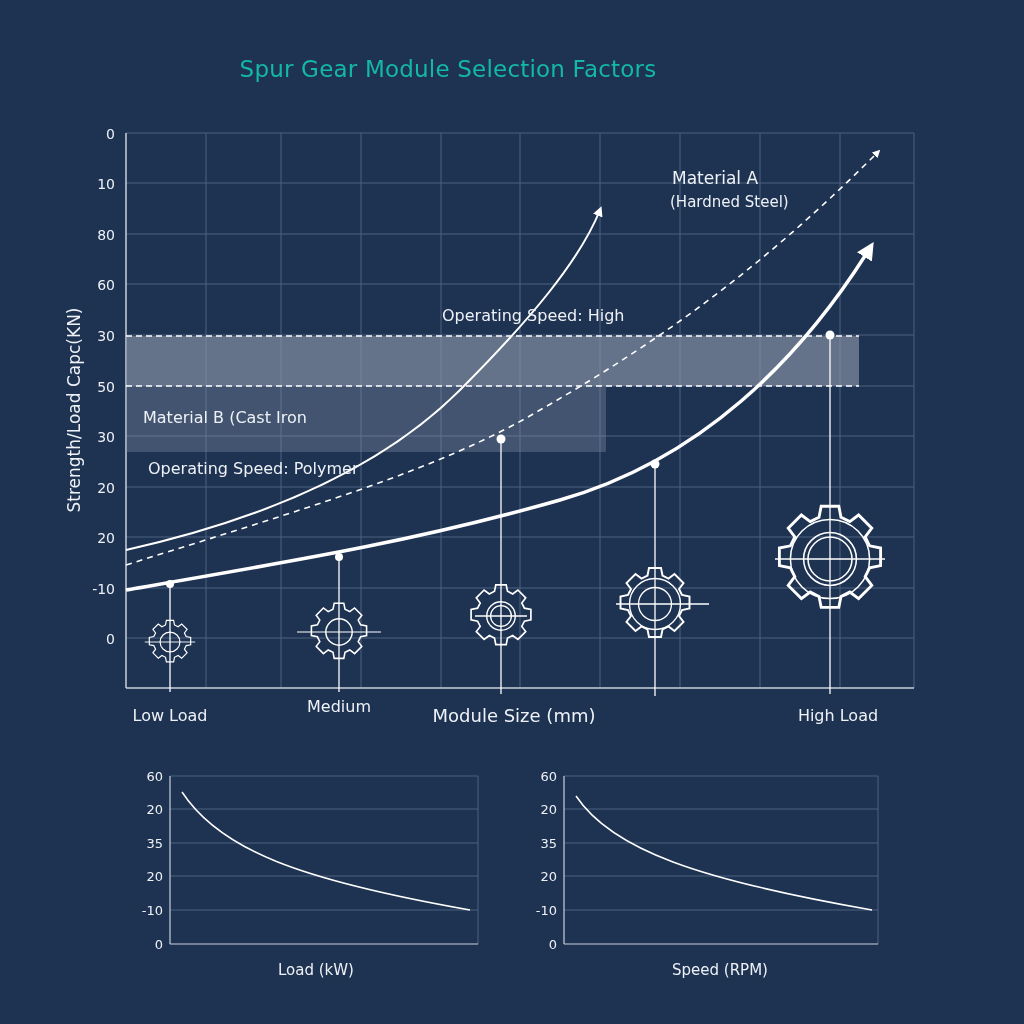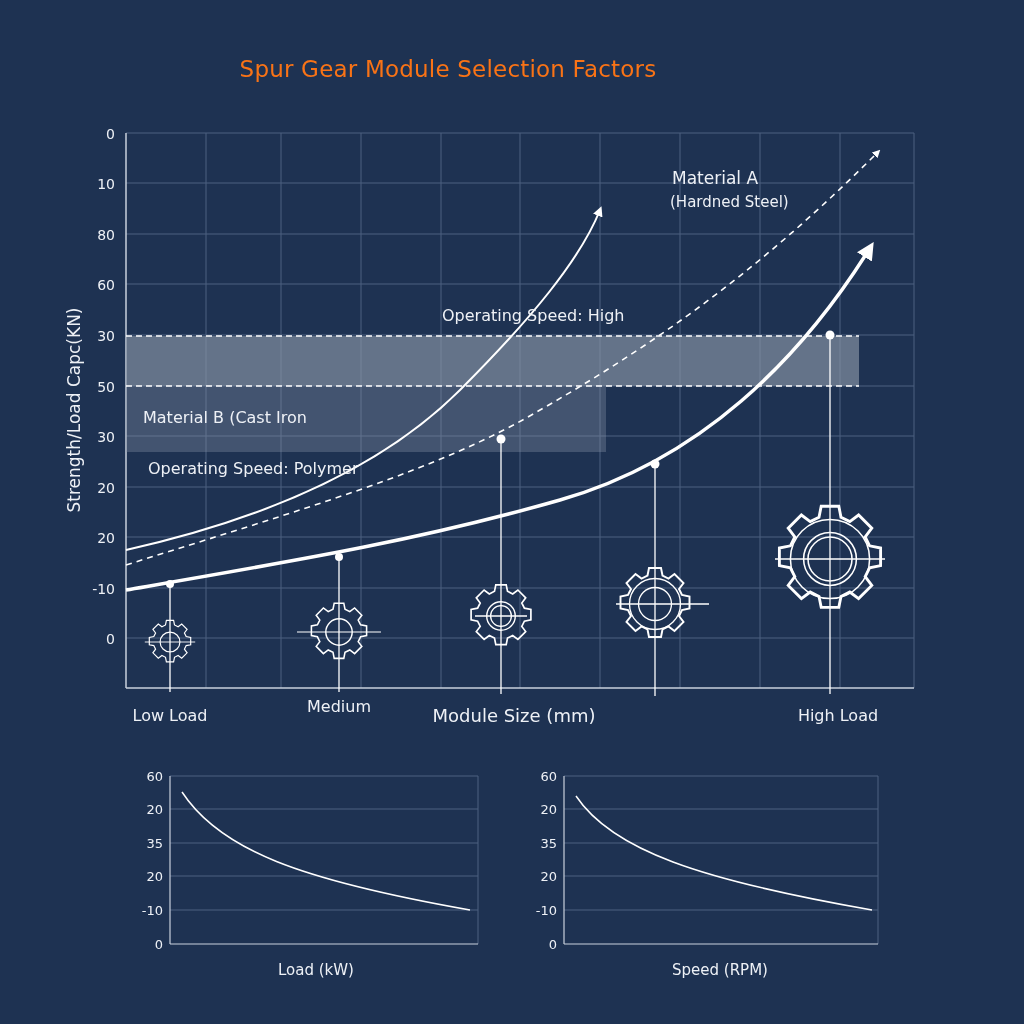--- a/index.html
+++ b/index.html
@@ -6,21 +6,21 @@
   body {
     width:1024px; height:1024px; overflow:hidden;
     background:#1e3252;
     font-family:"DejaVu Sans", sans-serif;
     color:#ffffff;
     position:relative;
   }
   .abs { position:absolute; }
   #title {
     position:absolute; left:0; width:896px; top:56px;
-    text-align:center; font-size:23px; color:#f97316; letter-spacing:0.2px;
+    text-align:center; font-size:23px; color:#14b8a6; letter-spacing:0.2px;
   }
   svg text { font-family:"DejaVu Sans", sans-serif; fill:#eef1f6; }
 </style>
 </head>
 <body>
 
 <div id="title">Spur Gear Module Selection Factors</div>
 
 <svg class="abs" style="left:0;top:0" width="1024" height="1024">
   <defs>

